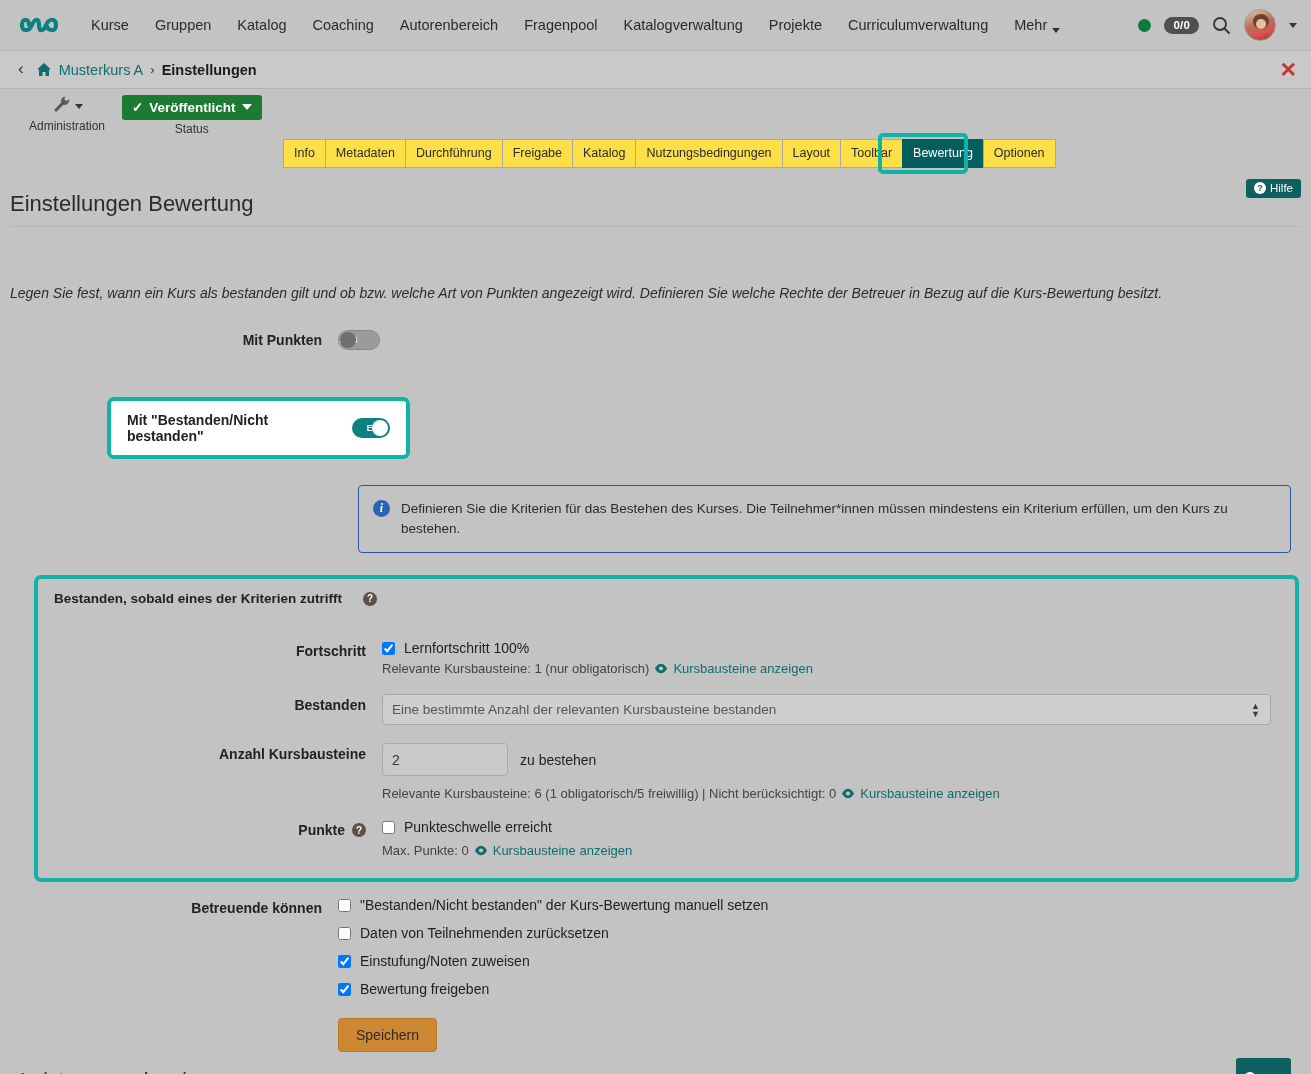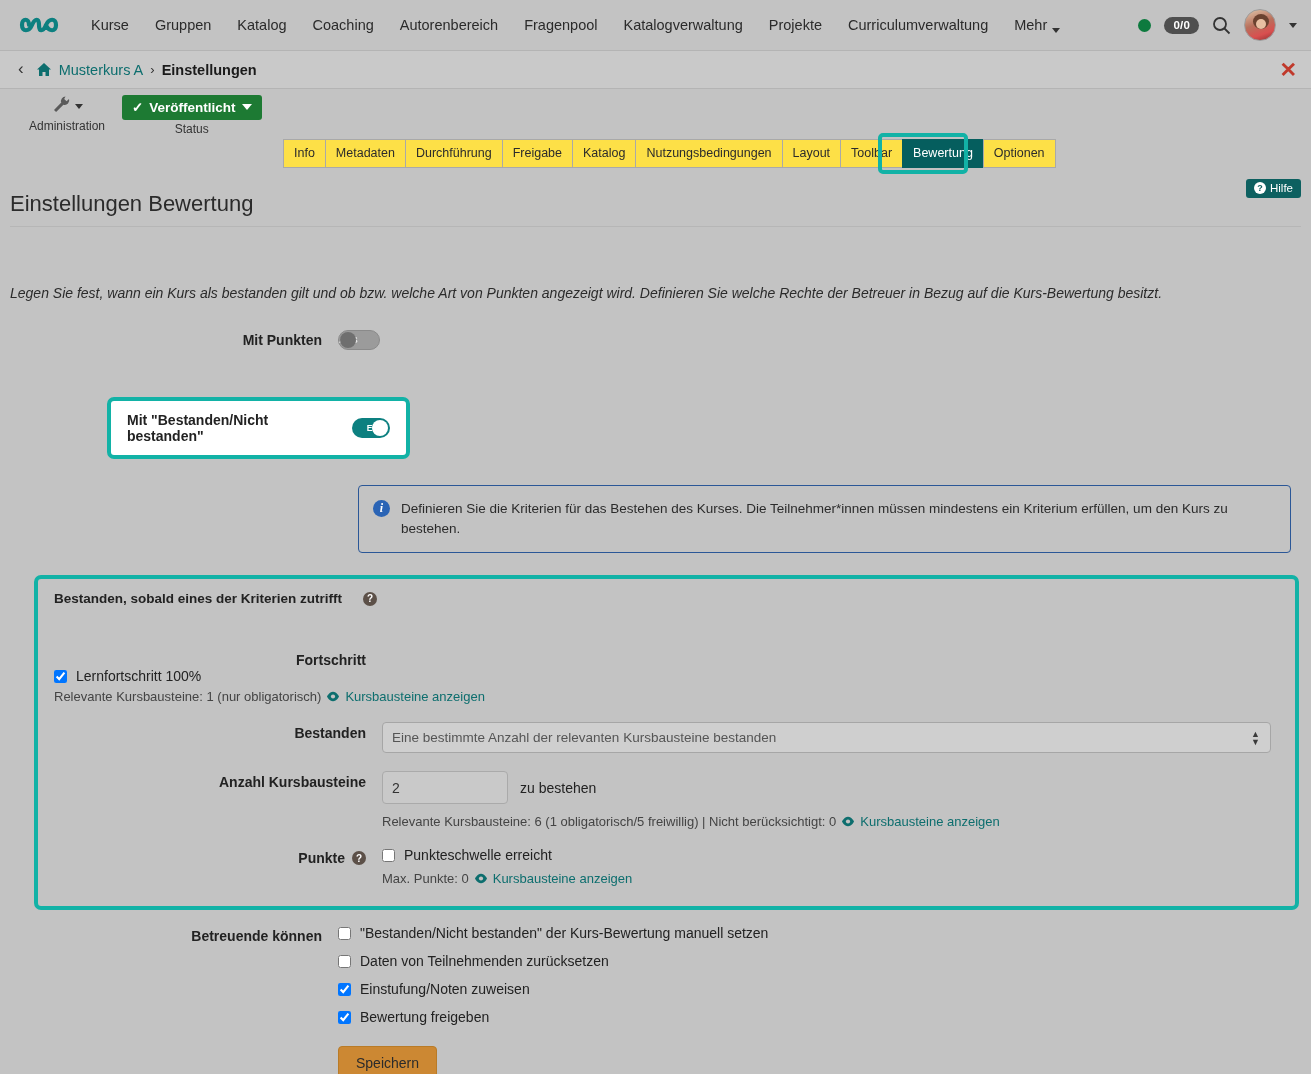--- a/index.html
+++ b/index.html
@@ -449,21 +449,21 @@
     <div class="info-i">i</div>
     <div class="alert-text">Definieren Sie die Kriterien für das Bestehen des Kurses. Die Teilnehmer*innen müssen mindestens ein Kriterium erfüllen, um den Kurs zu bestehen.</div>
   </div>
 
   <div class="criteria-panel">
     <div class="panel-head">
       <span>Bestanden, sobald eines der Kriterien zutrifft</span>
       <span class="help-dot">?</span>
     </div>
 
-    <div class="form-row" style="margin-top:43px;flex-direction:column;">
+    <div class="form-row" style="margin-top:34px;">
       <div class="form-label">Fortschritt</div>
       <div class="form-field">
         <div class="cb-row">
           <input type="checkbox" checked="" style="">
           <span class="cb-label">Lernfortschritt 100%</span>
         </div>
         <div class="sub-note">
           <span>Relevante Kursbausteine: 1 (nur obligatorisch)</span>
           <span class="eye-link">
             <svg width="14" height="11" viewBox="0 0 14 11">

